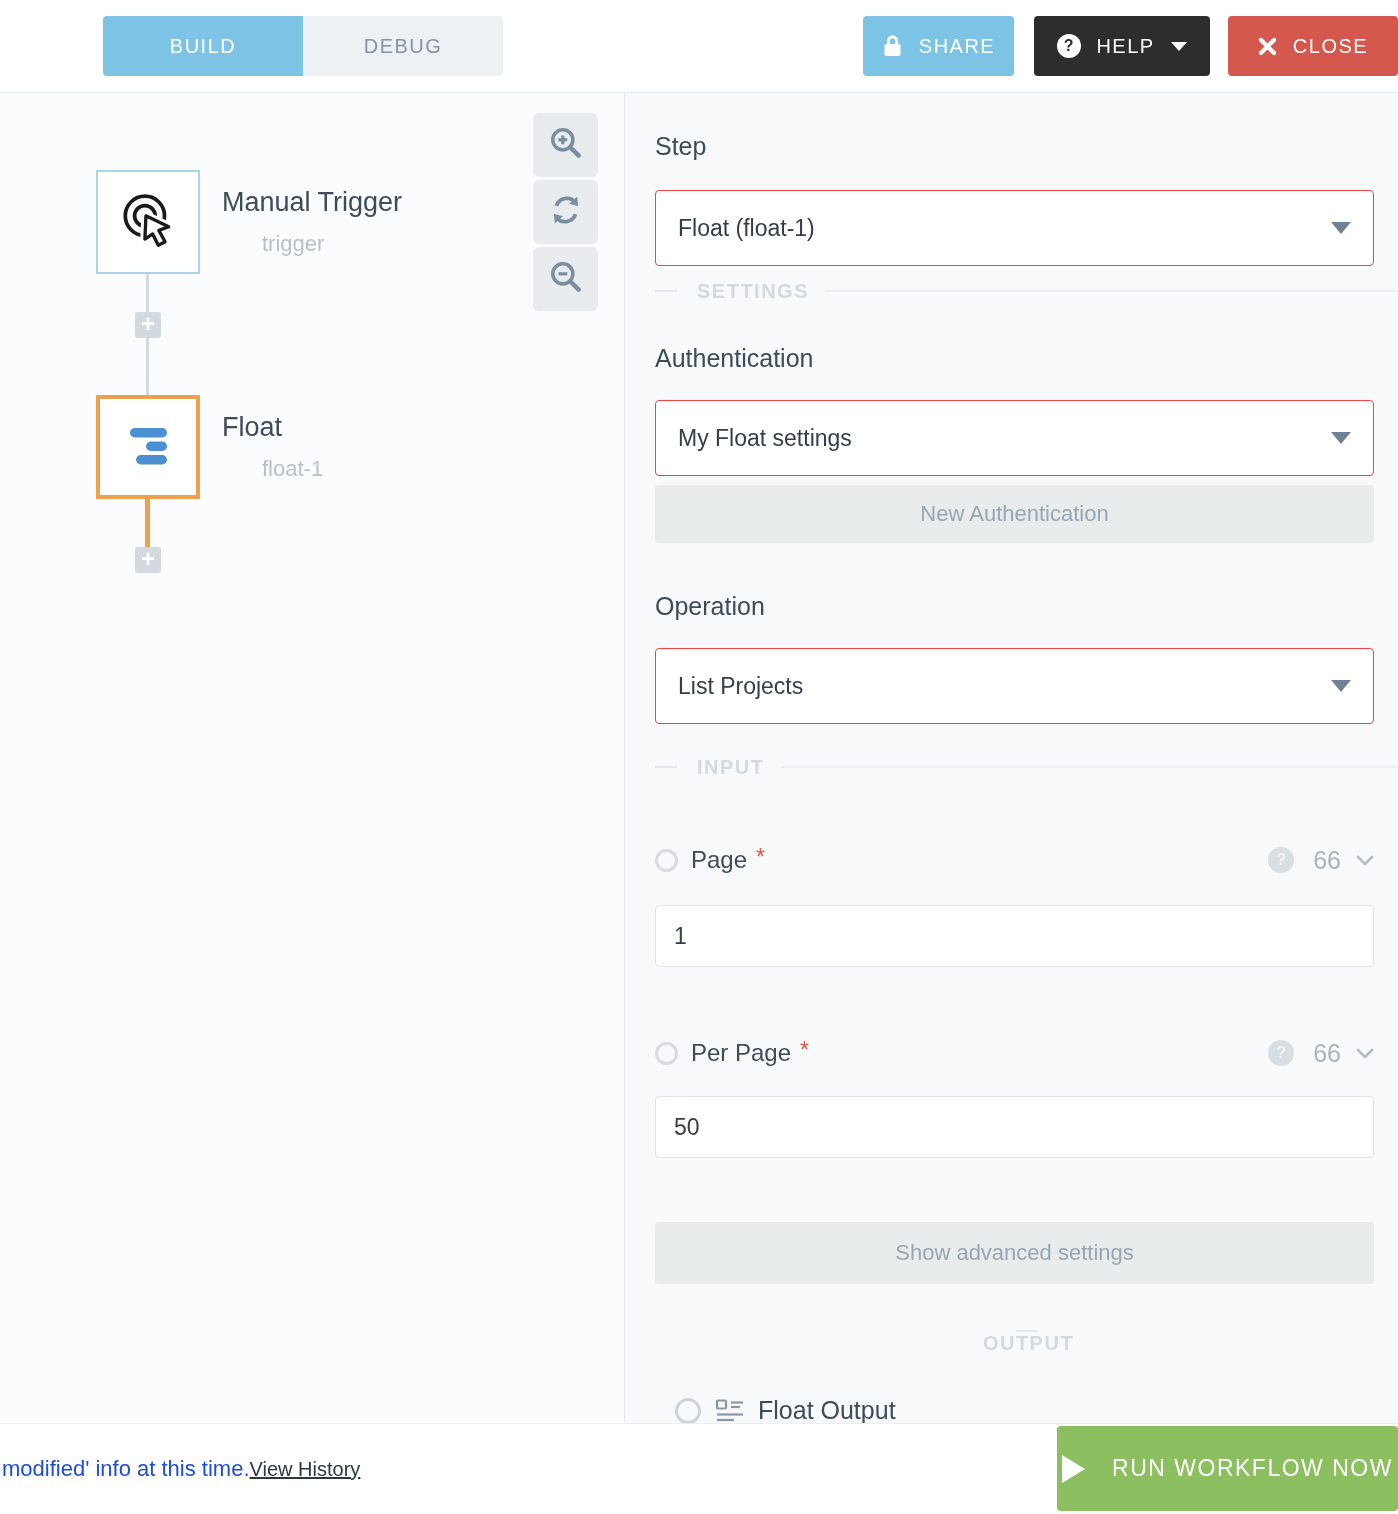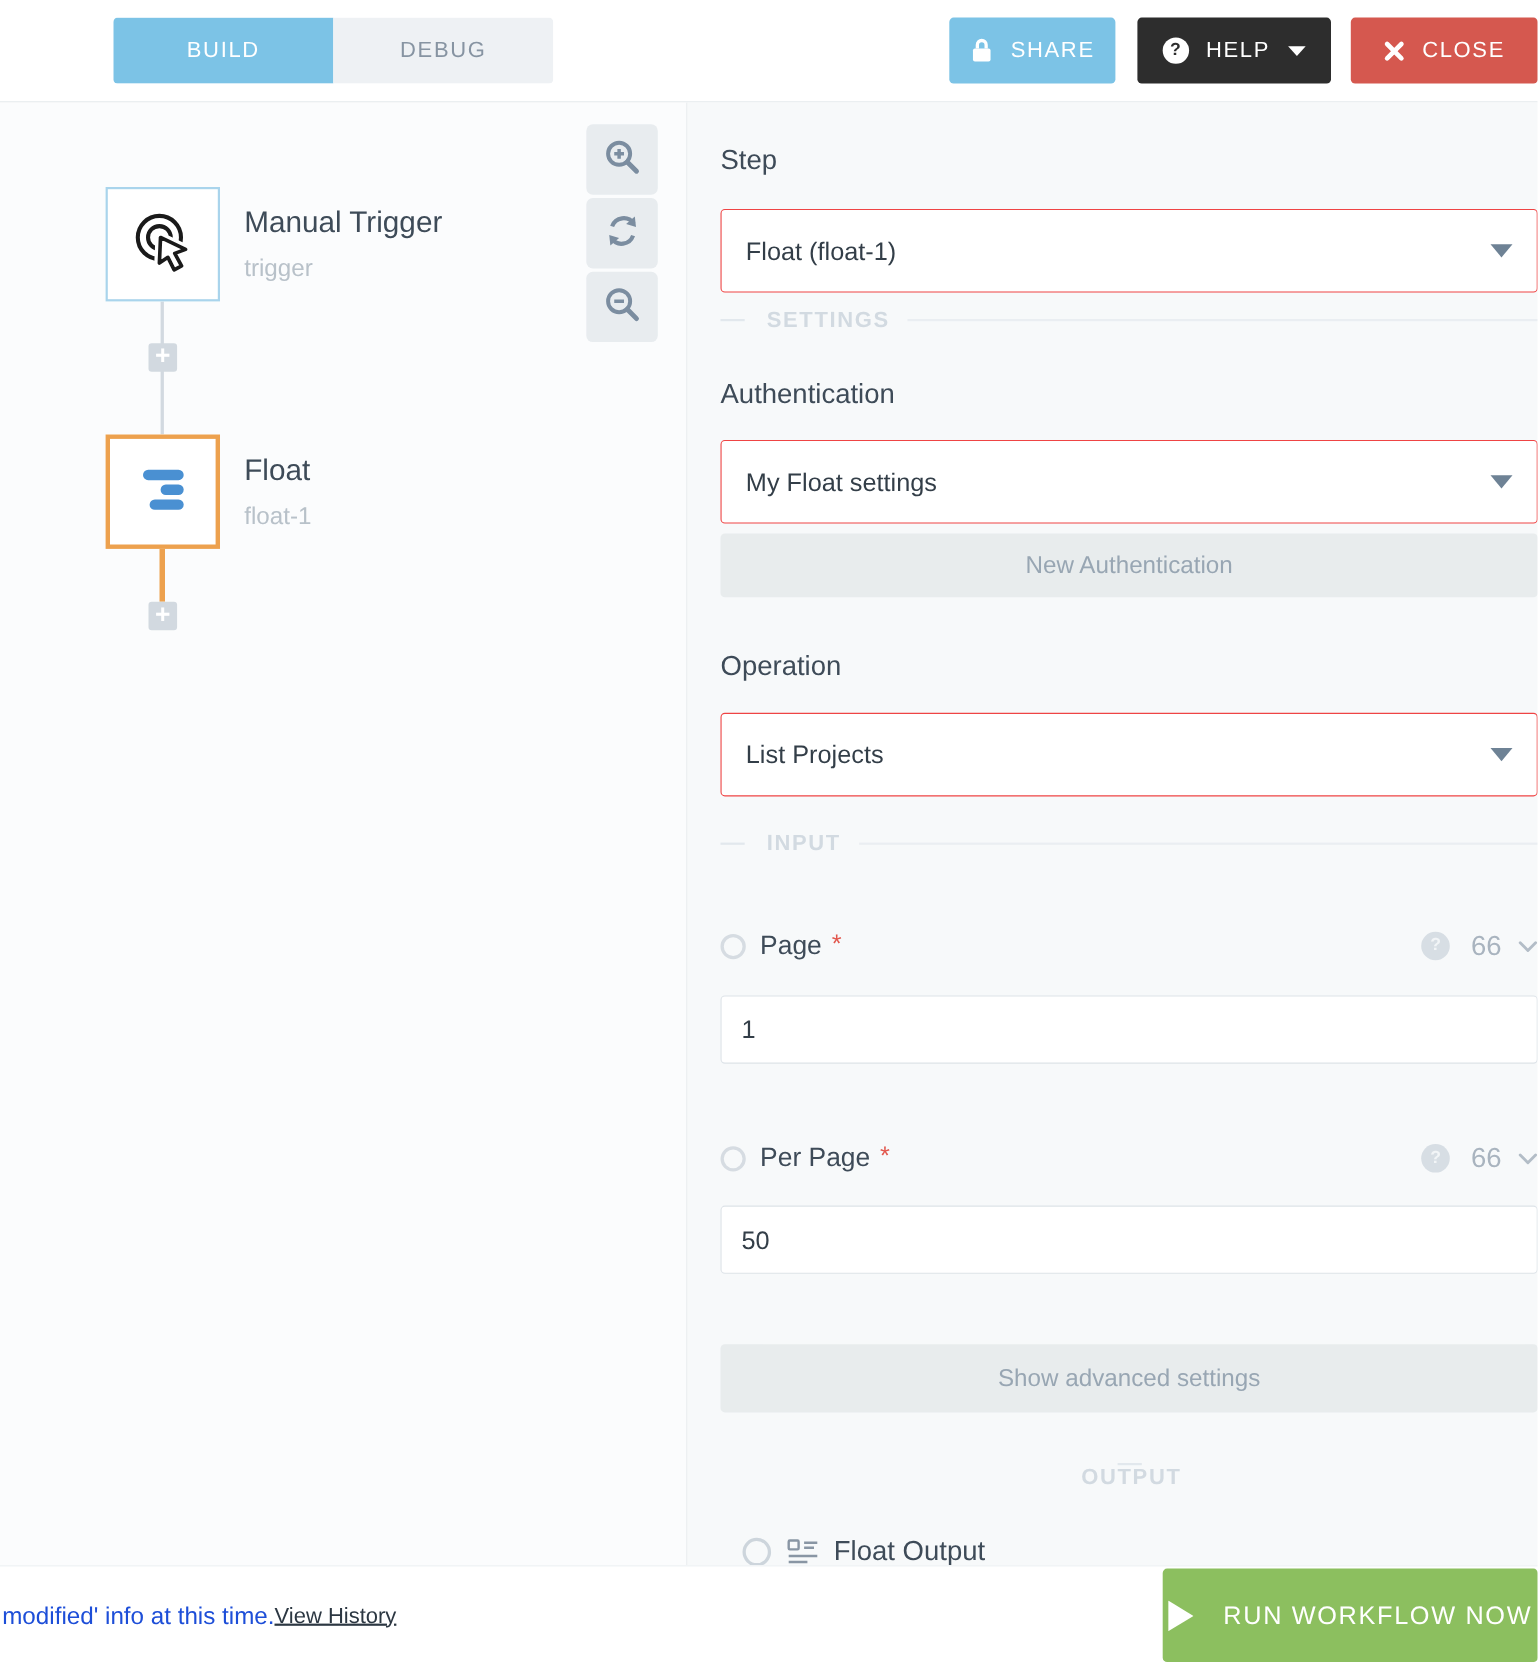--- a/index.html
+++ b/index.html
@@ -57,41 +57,41 @@
   }
   .node-row { position:absolute; left:96px; display:flex; align-items:center; }
   .node-box {
     width:104px; height:104px; background:#ffffff;
     display:flex; align-items:center; justify-content:center; flex:none; cursor:pointer;
   }
   .node-box.trigger { border:2px solid #a9d4ec; }
   .node-box.selected { border:4px solid #eda14e; }
   .node-text { margin-left:22px; }
   .node-title { font-size:27px; color:#3e4b58; }
-  .node-sub { font-size:22px; color:#b8c1c9; margin-top:13px; }
+  .node-sub { font-size:22px; color:#b8c1c9; margin-top:13px;margin-left:40px; }
   .conn-line { position:absolute; width:3px; background:#d2d9e0; left:146px; }
   .conn-line.orange { width:5px; left:145px; background:#eda14e; }
   .plus-btn {
     position:absolute; left:135px; width:26px; height:26px; background:#d2d9e0;
     border-radius:3px; color:#ffffff; display:flex; align-items:center; justify-content:center;
     cursor:pointer; z-index:2;
   }
   .plus-glyph { font-size:24px; font-weight:bold; line-height:20px; margin-top:-3px; }
 
   .zoom-ctrl {
     position:absolute; left:533px; width:65px; height:64px; background:#e8ecef;
     border-radius:6px; display:flex; align-items:center; justify-content:center; cursor:pointer;
   }
 
   
   .panel {
     position:absolute; left:625px; top:0; width:773px; height:1330px;
     background:#f7f9fa; overflow:hidden;
   }
-  .p-abs { position:absolute; left:30px; right:0; }
+  .p-abs { position:absolute; left:30px; right:24px; }
   .p-heading { font-size:25px; color:#3e4b58; }
   .dropdown {
     height:76px; background:#ffffff; border:1px solid #ef4444; border-radius:4px;
     display:flex; align-items:center; padding:16px 22px; cursor:pointer;
   }
   .dropdown-value { font-size:23px; color:#333e48; }
   .dd-caret {
     margin-left:auto; width:0; height:0;
     border-left:10px solid transparent; border-right:10px solid transparent;
     border-top:12px solid #6e8295;

